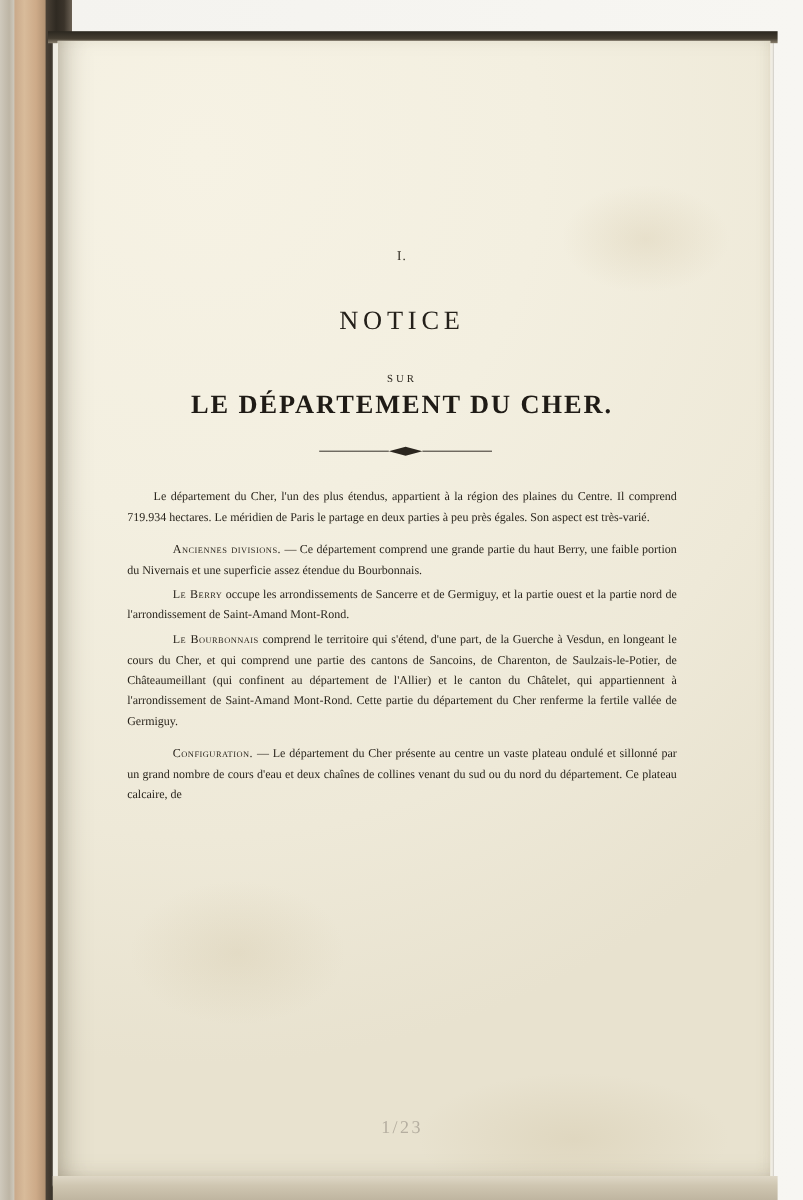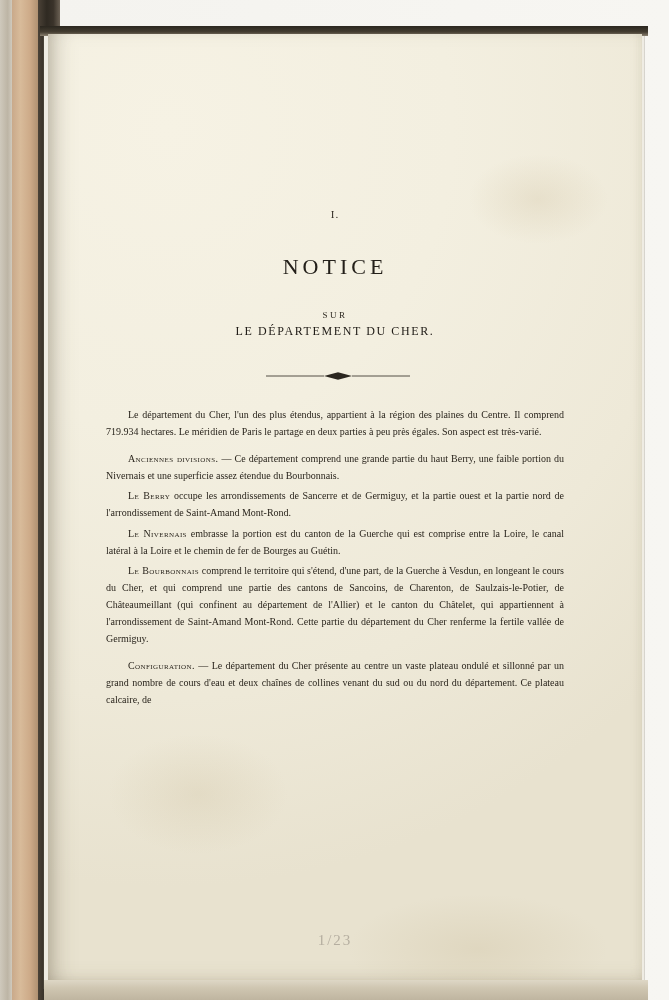--- a/index.html
+++ b/index.html
@@ -118,22 +118,22 @@
     font-size: 9px;
     letter-spacing: 2.5px;
     color: #2f2a22;
   }
 
   .title-main {
     position: absolute;
     top: 290px;
     left: 0; right: 0;
     text-align: center;
-    font-size: 12px;
-    font-weight: normal;
+    font-size: 22px;
+    font-weight: bold;
     letter-spacing: 1.6px;
     color: #1f1b16;
   }
 
   .rule {
     position: absolute;
     top: 336px;
     left: 158px;
     width: 148px;
     height: 12px;
@@ -153,20 +153,21 @@
   }
   .body-text p {
     margin: 0 0 3px 0;
     text-indent: 22px;
   }
   .body-text p.para-gap { margin-top: 10px; }
 
   .sc {
     font-variant: small-caps;
     letter-spacing: 0.4px;
+    margin-left: 16px;
   }
 
   
   .watermark {
     position: absolute;
     left: 110px;
     top: 606px;
     width: 470px;
     font-family: "Liberation Sans", sans-serif;
     font-size: 30px;
@@ -243,21 +244,20 @@
         </svg>
       </div>
 
       <div class="body-text">
         <p><span>Le département du Cher, l'un des plus étendus, appartient à la région des plaines du Centre. Il comprend 719.934 hectares. Le méridien de Paris le partage en deux parties à peu près égales. Son aspect est très-varié.</span></p>
 
         <p class="para-gap"><span class="sc">Anciennes divisions.</span><span> — Ce département comprend une grande partie du haut Berry, une faible portion du Nivernais et une superficie assez étendue du Bourbonnais.</span></p>
 
         <p><span class="sc">Le Berry</span><span> occupe les arrondissements de Sancerre et de Germiguy, et la partie ouest et la partie nord de l'arrondissement de Saint-Amand Mont-Rond.</span></p>
 
-        <p><span class="sc">Le Nivernais</span><span> embrasse la portion est du canton de la Guerche qui est comprise entre la Loire, le canal latéral à la Loire et le chemin de fer de Bourges au Guétin.</span></p>
 
         <p><span class="sc">Le Bourbonnais</span><span> comprend le territoire qui s'étend, d'une part, de la Guerche à Vesdun, en longeant le cours du Cher, et qui comprend une partie des cantons de Sancoins, de Charenton, de Saulzais-le-Potier, de Châteaumeillant (qui confinent au département de l'Allier) et le canton du Châtelet, qui appartiennent à l'arrondissement de Saint-Amand Mont-Rond. Cette partie du département du Cher renferme la fertile vallée de Germiguy.</span></p>
 
         <p class="para-gap"><span class="sc">Configuration.</span><span> — Le département du Cher présente au centre un vaste plateau ondulé et sillonné par un grand nombre de cours d'eau et deux chaînes de collines venant du sud ou du nord du département. Ce plateau calcaire, de</span></p>
       </div>
 
       <div class="pencil-mark">1/23</div>
     </div>
   </div>
 

